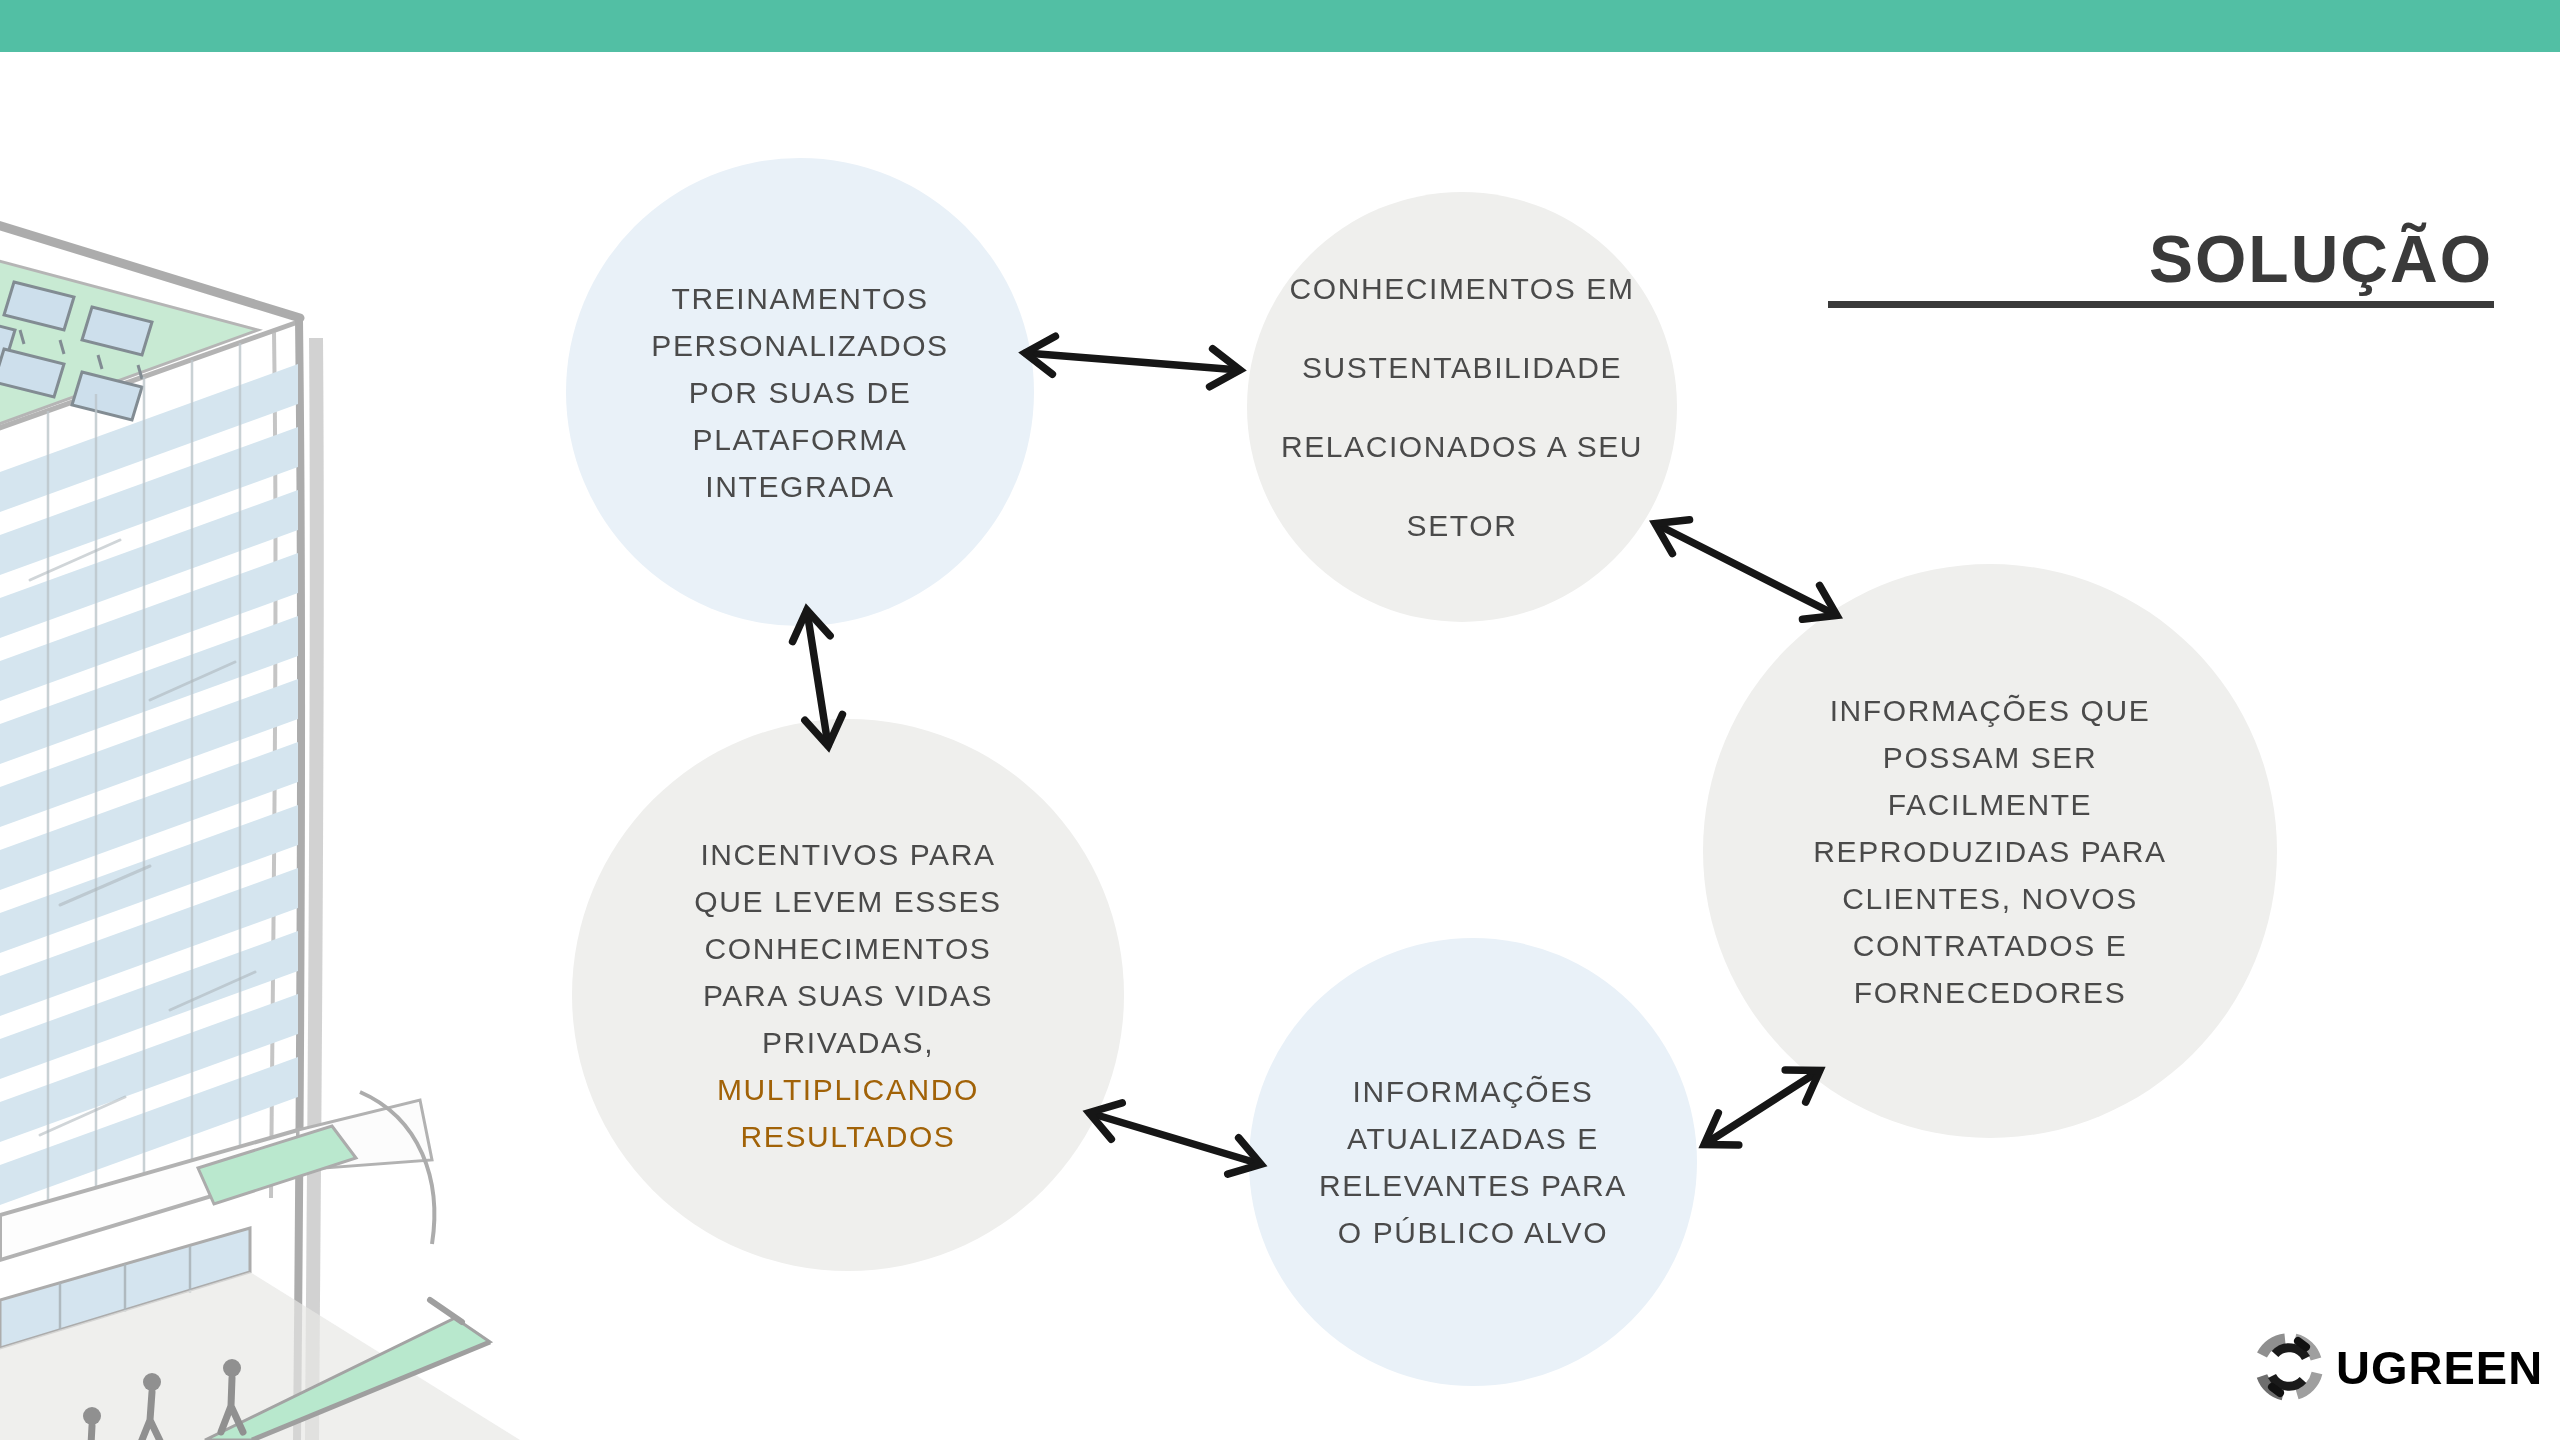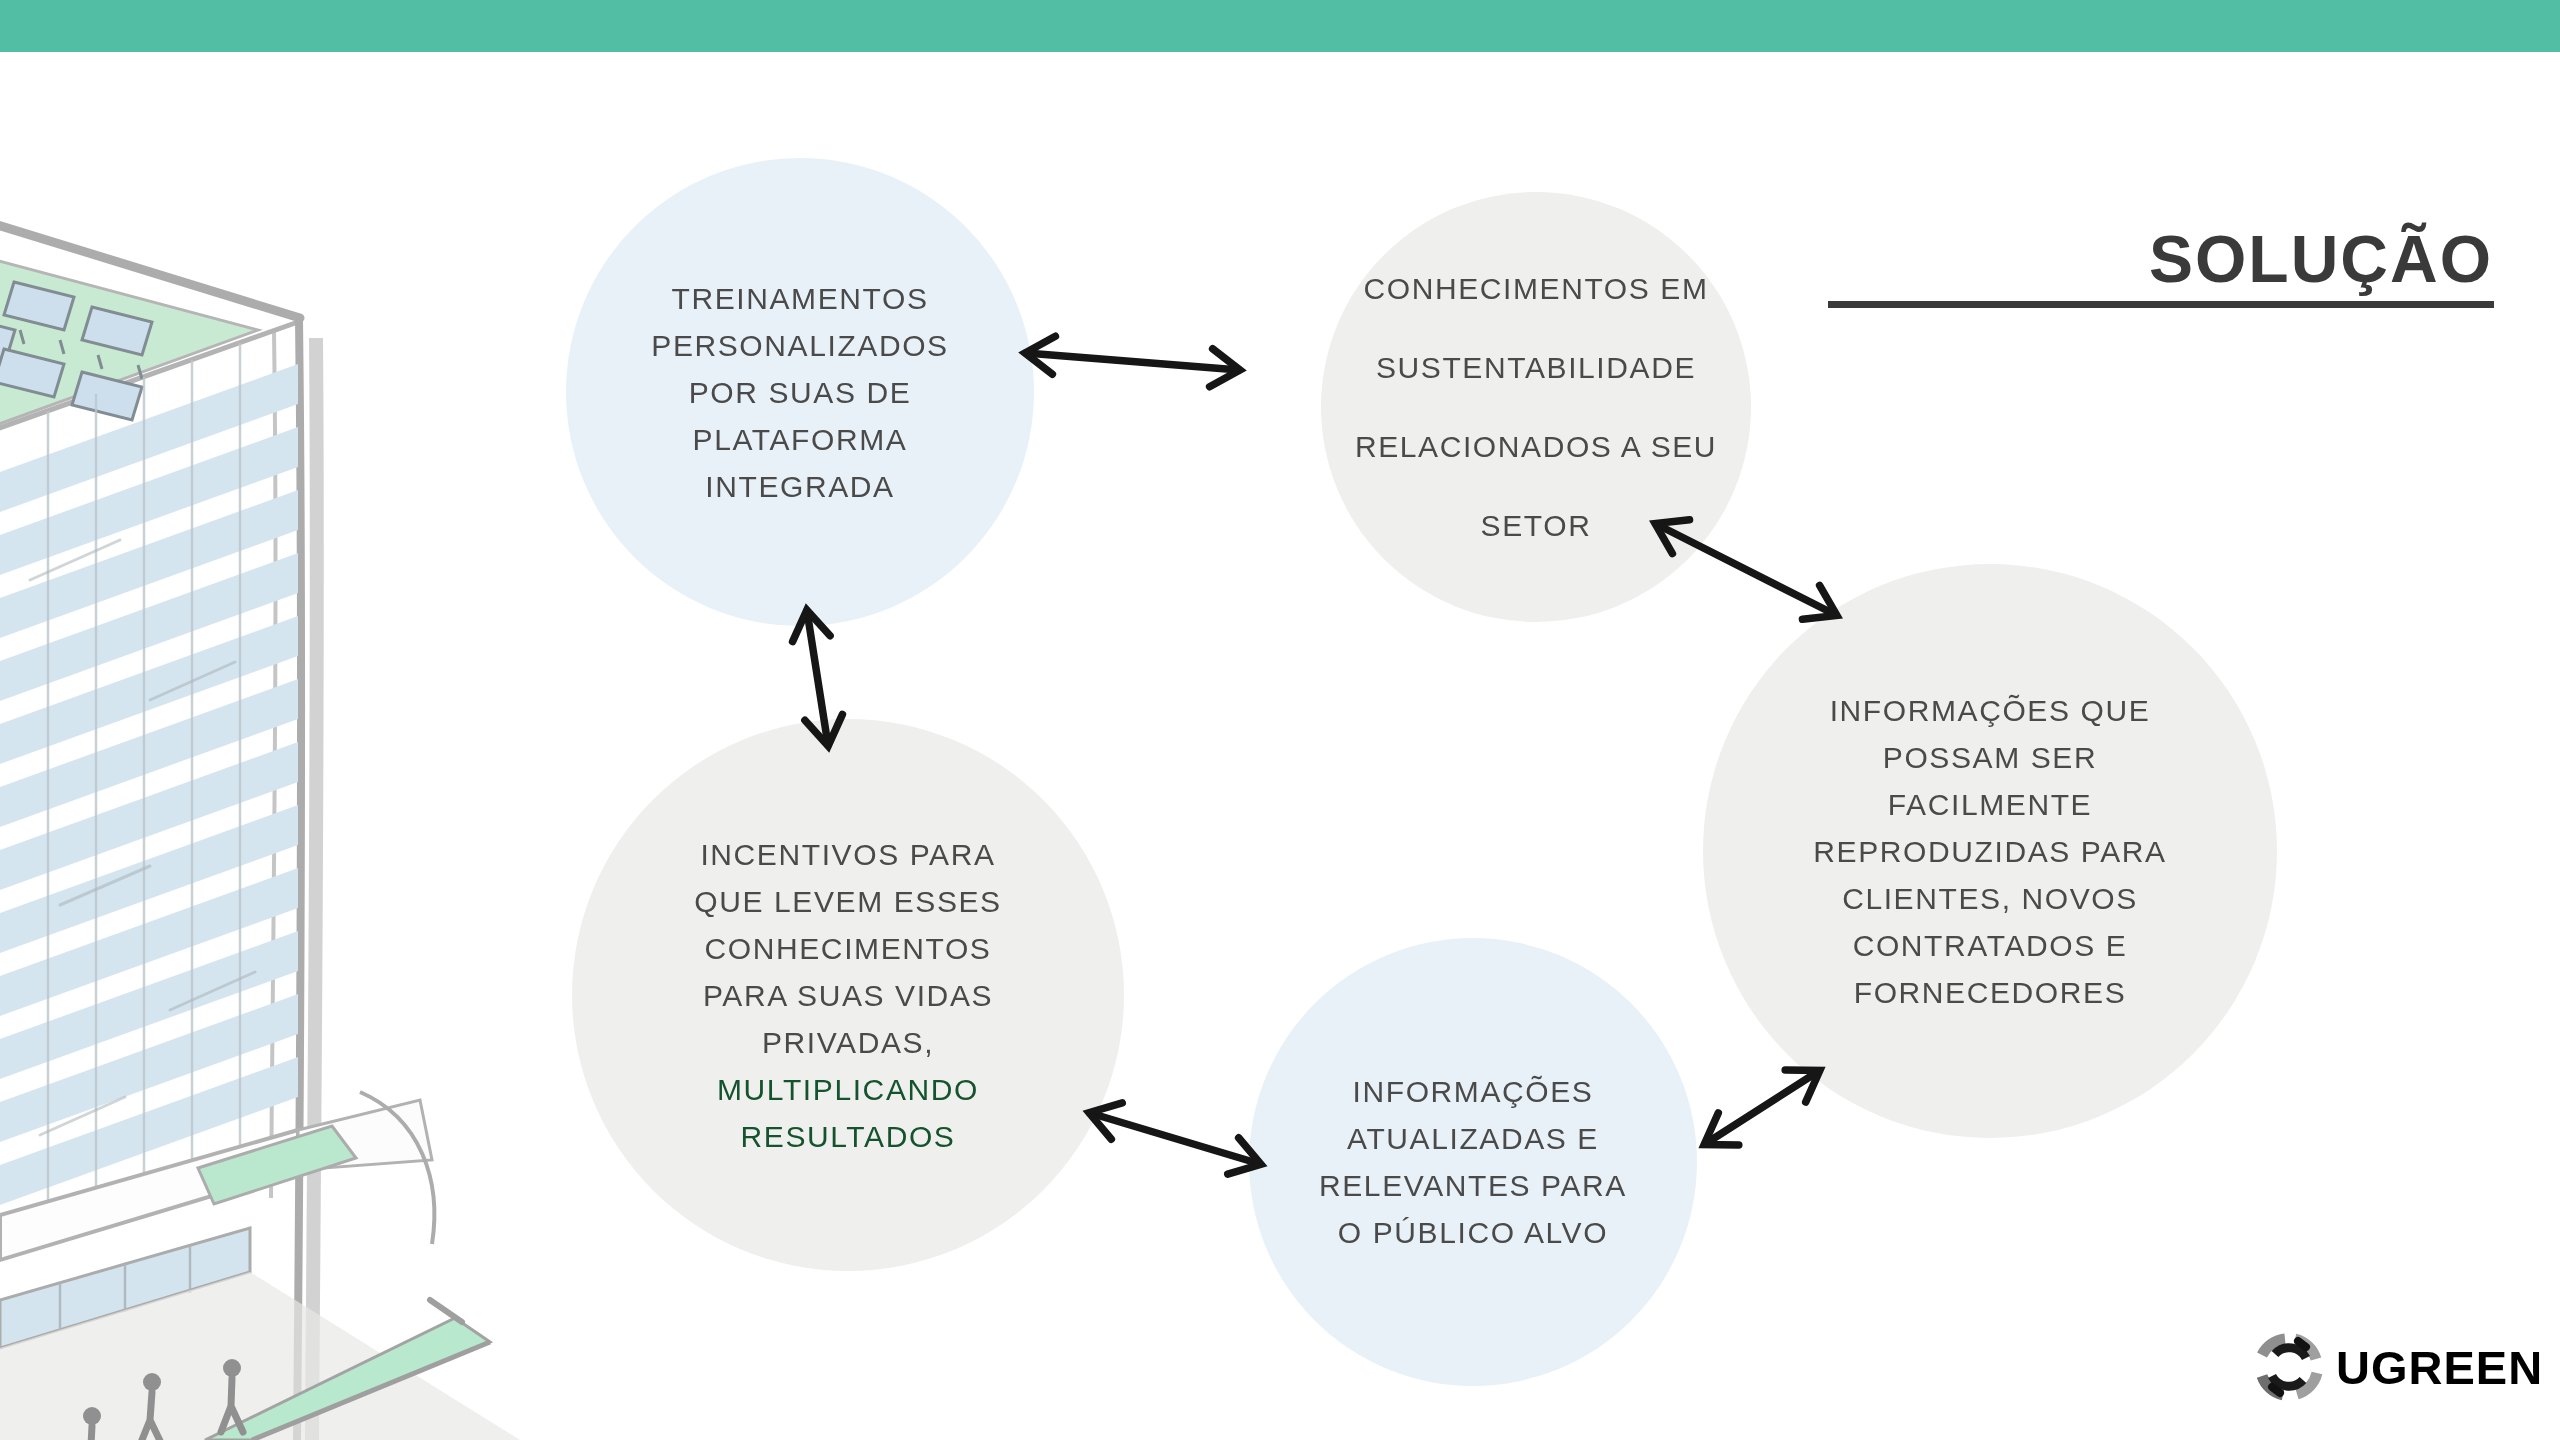--- a/index.html
+++ b/index.html
@@ -11,26 +11,26 @@
   .top-bar{position:absolute;left:0;top:0;width:2560px;height:52px;background:#52BFA4;}
   .building{position:absolute;left:0;top:0;width:560px;height:1440px;}
 
   .circle{
     position:absolute;border-radius:50%;
     display:flex;flex-direction:column;justify-content:center;align-items:center;
     text-align:center;color:#4a4a4a;
     font-size:30px;line-height:47px;letter-spacing:1.6px;font-weight:400;
   }
   .circle .ln{white-space:nowrap;}
-  .circle .ln.teal{color:#14532d;}
+  .circle .ln.teal{color:#a16207;}
   .c-blue{background:#E9F1F8;}
   .c-gray{background:#EFEFED;}
 
   .circle-1{left:566px;top:158px;width:468px;height:468px;}
-  .circle-2{left:1321px;top:192px;width:430px;height:430px;gap:32px;}
+  .circle-2{left:1247px;top:192px;width:430px;height:430px;gap:32px;}
   .circle-3{left:1703px;top:564px;width:574px;height:574px;}
   .circle-4{left:572px;top:719px;width:552px;height:552px;}
   .circle-5{left:1249px;top:938px;width:448px;height:448px;}
 
   .arrows{position:absolute;left:0;top:0;pointer-events:none;}
 
   .title-block{
     position:absolute;top:224px;right:66px;
     display:flex;flex-direction:column;align-items:flex-end;
   }

